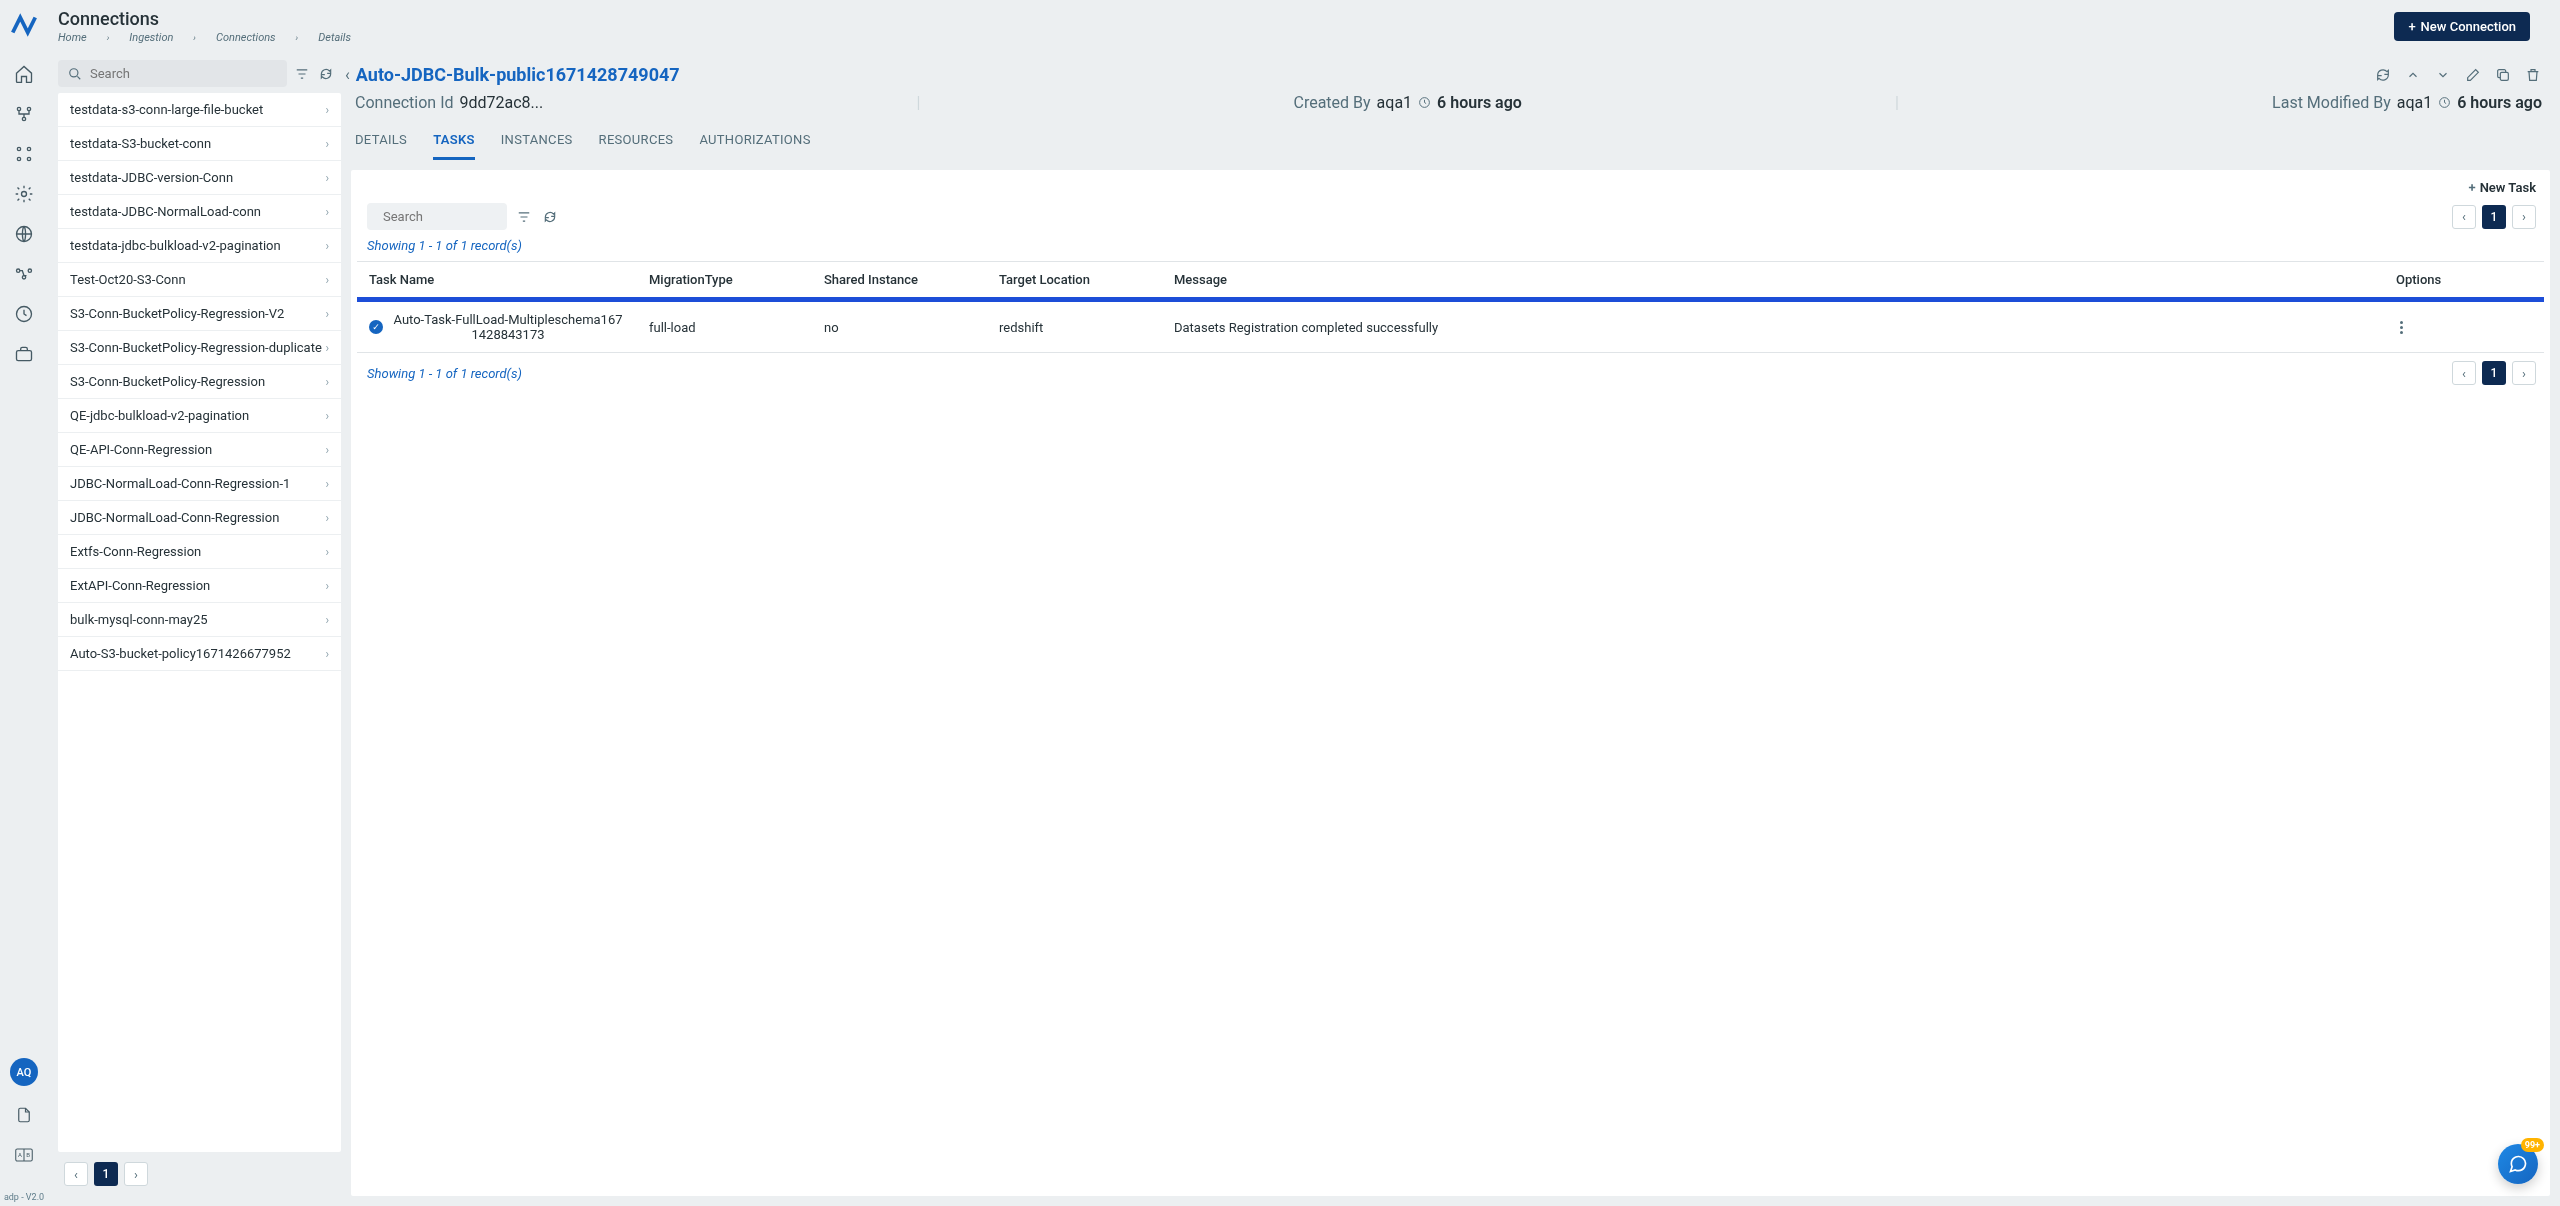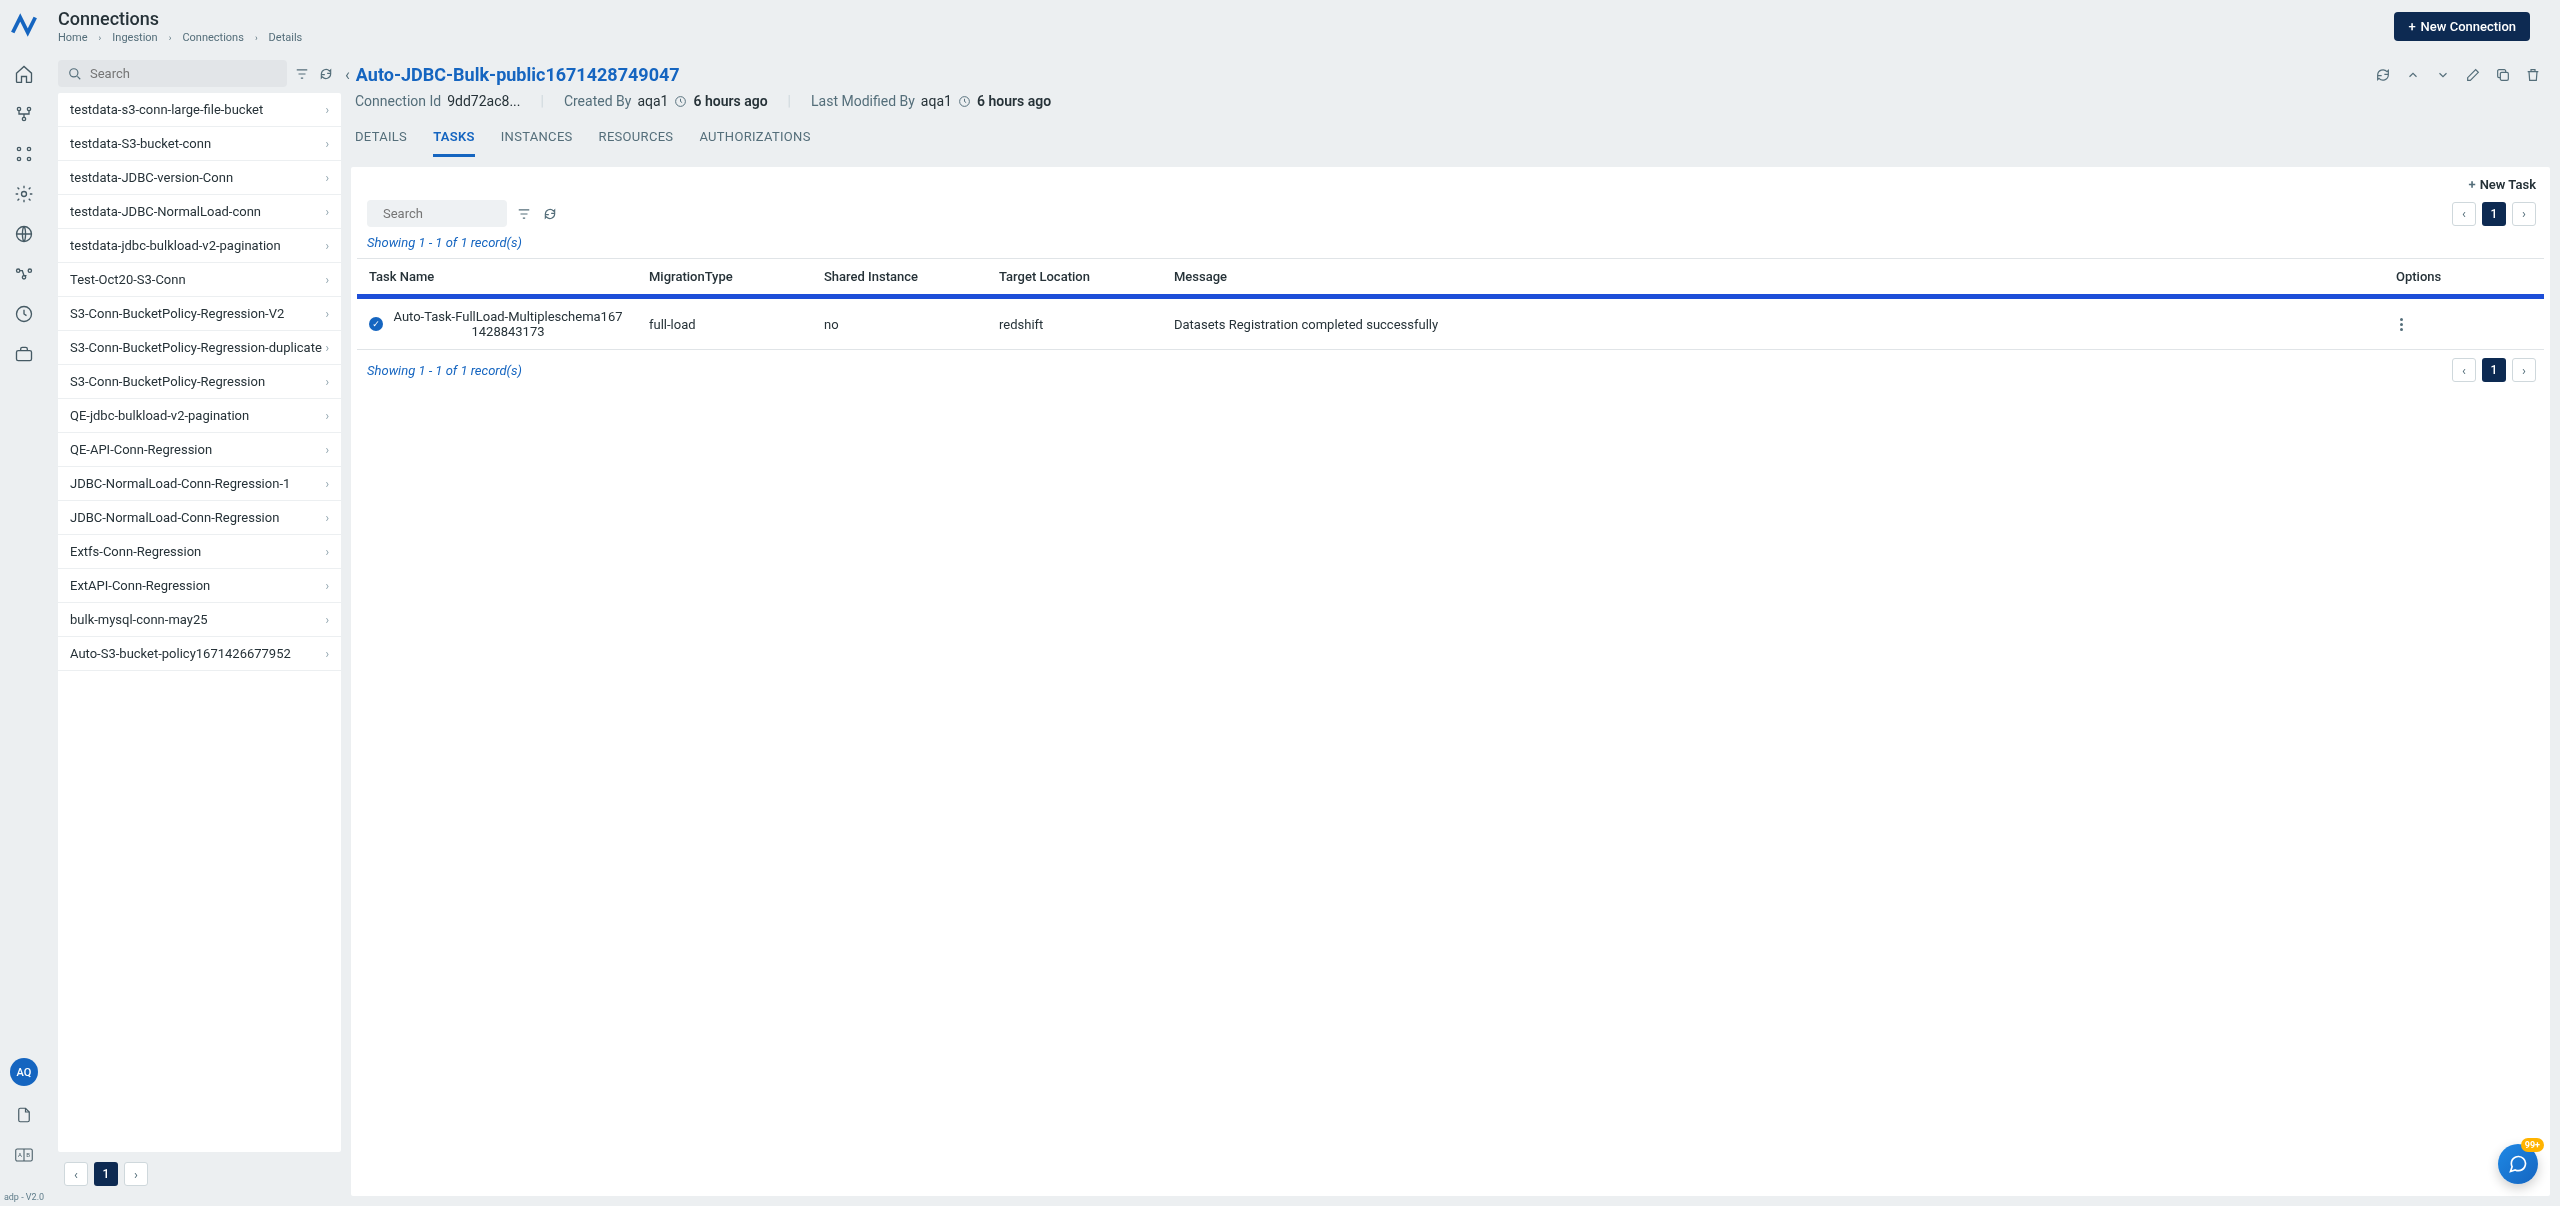--- a/index.html
+++ b/index.html
@@ -14,21 +14,21 @@
   .nav-avatar { width: 28px; height: 28px; border-radius: 50%; background: #1565c0; color: #fff; display: flex; align-items: center; justify-content: center; font-size: 11px; font-weight: 500; }
   .nav-version { font-size: 9px; color: #607d8b; margin: 8px 0 4px; }
   
   
   .main { flex: 1; display: flex; flex-direction: column; }
   
   
   .header { height: 50px; padding: 8px 30px 0 10px; display: flex; align-items: flex-start; justify-content: space-between; }
   .header-left { display: flex; flex-direction: column; gap: 2px; }
   .page-title { font-size: 18px; font-weight: 500; color: #263238; }
-  .breadcrumb { display: flex; align-items: center; gap: 11px; font-size: 11px; color: #546e7a; }
+  .breadcrumb { display: flex; align-items: center; gap: 20px; font-size: 11px; color: #546e7a; font-style: italic; }
   .breadcrumb span { cursor: pointer; }
   .breadcrumb .crumb-sep { font-size: 9px; }
   .new-conn-btn { background: #0d2a52; color: #fff; border: none; border-radius: 4px; padding: 7px 14px; font-size: 13px; font-weight: 500; cursor: pointer; display: flex; align-items: center; gap: 5px; margin-top: 4px; }
   
   
   .content { flex: 1; display: flex; min-height: 0; }
   
   
   .sidebar { width: 293px; padding: 10px 0 10px 10px; display: flex; flex-direction: column; }
   .sidebar-search-row { display: flex; align-items: center; gap: 6px; padding: 0 6px 6px 0; }
@@ -43,21 +43,21 @@
   .pager-num { width: 24px; height: 24px; background: #0d2a52; color: #fff; border-radius: 3px; display: flex; align-items: center; justify-content: center; font-size: 12px; font-weight: 500; }
   
   
   .detail { flex: 1; display: flex; flex-direction: column; min-width: 0; }
   .detail-header { padding: 14px 18px 0 4px; }
   .detail-title-row { display: flex; align-items: center; justify-content: space-between; }
   .detail-title-left { display: flex; align-items: center; gap: 6px; }
   .back-chev { color: #546e7a; cursor: pointer; font-size: 16px; }
   .detail-title { color: #1565c0; font-size: 18px; font-weight: 700; cursor: pointer; }
   .detail-actions { display: flex; gap: 12px; color: #546e7a; }
-  .detail-meta { display: flex; align-items: center; gap: 20px; padding: 8px 0 6px 10px; font-size: 14px; color: #546e7a; }
+  .detail-meta { display: flex; align-items: center; gap: 20px; padding: 8px 0 6px 10px; font-size: 16px; color: #546e7a; justify-content: space-between; }
   .meta-group { display: flex; align-items: center; gap: 6px; }
   .meta-label { color: #546e7a; }
   .meta-val { color: #263238; }
   .meta-sep { color: #cfd8dc; }
   .detail-desc-row { display: flex; gap: 22px; padding: 4px 0 10px 10px; font-size: 12px; color: #546e7a; }
   
   
   .tabs { display: flex; gap: 26px; padding: 8px 0 0 10px; border-bottom: none; font-size: 13px; }
   .tab { color: #546e7a; padding: 6px 0 10px; cursor: pointer; letter-spacing: 0.3px; }
   .tab.active { color: #1565c0; font-weight: 600; border-bottom: 3px solid #1565c0; }

